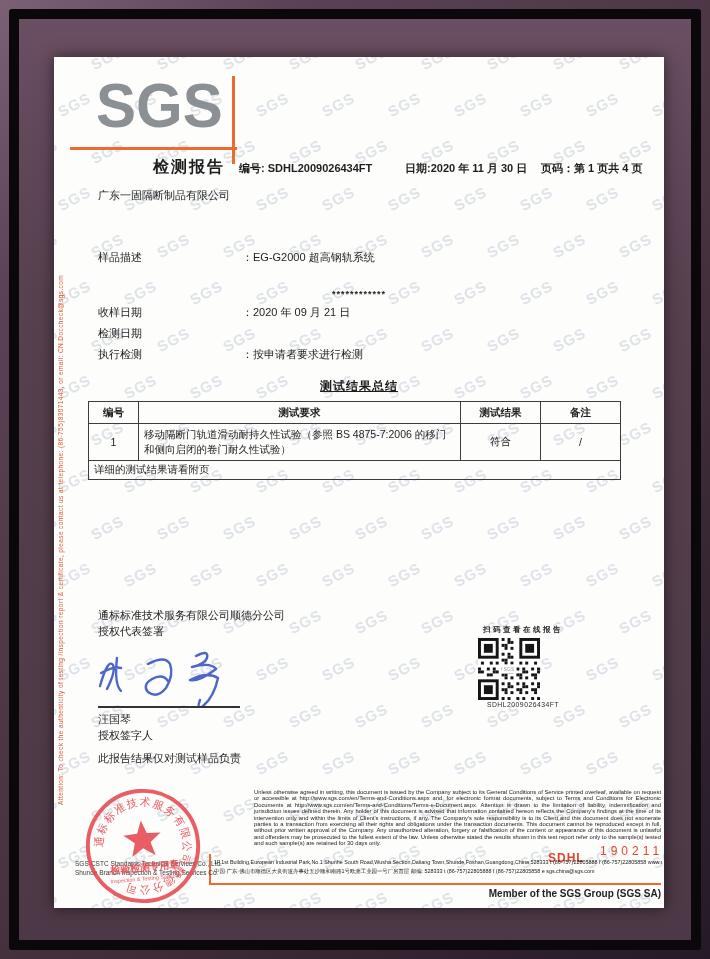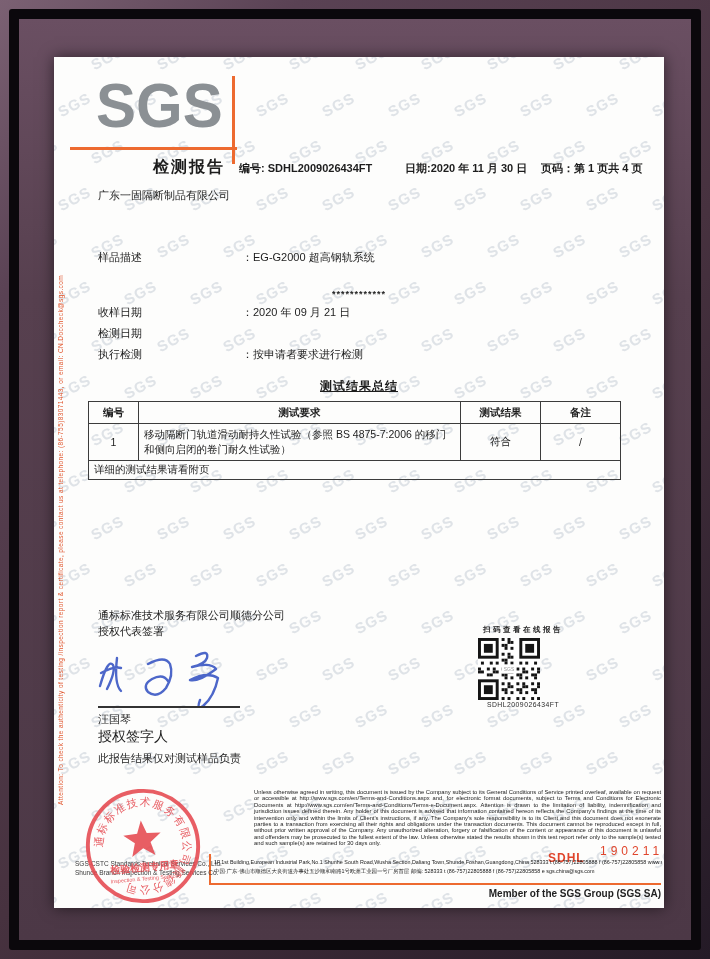--- a/index.html
+++ b/index.html
@@ -46,21 +46,21 @@
   .rtable td{height:34px;}
   .cell-c{text-align:center;}
   .cell-req{text-align:left;line-height:1.4;}
   .rtable .foot-row td{height:16px;text-align:left;font-size:10.5px;}
   
   .sig-co{left:44px;top:551px;font-size:11px;}
   .sig-cap{left:44px;top:567px;font-size:11px;}
   .sig-svg{left:34px;top:581px;}
   .sig-line{left:44px;top:649px;width:142px;height:1.5px;background:#333;}
   .sig-name{left:44px;top:655px;font-size:11px;}
-  .sig-title{left:44px;top:671px;font-size:14px;}
+  .sig-title{left:44px;top:671px;font-size:11px;}
   .sig-note{left:44px;top:694px;font-size:11px;}
   
   .qr-cap{left:414px;top:568px;width:110px;text-align:center;font-size:7.5px;font-weight:700;letter-spacing:2.5px;color:#2a2a2a;}
   .qr-svg{left:424px;top:581px;}
   .qr-code{left:414px;top:644px;width:110px;text-align:center;font-size:6.8px;letter-spacing:.5px;color:#2a2a2a;}
   
   .side-note{left:3px;top:48px;height:700px;writing-mode:vertical-rl;transform:rotate(180deg);font-size:6.5px;letter-spacing:.4px;color:#e0552c;z-index:2;}
   
   .stamp{left:26px;top:726px;width:126px;height:126px;transform:rotate(-5deg);z-index:3;}
   .foot-co{left:21px;top:803px;font-size:6.5px;line-height:1.35;color:#3a3a3a;z-index:2;}

